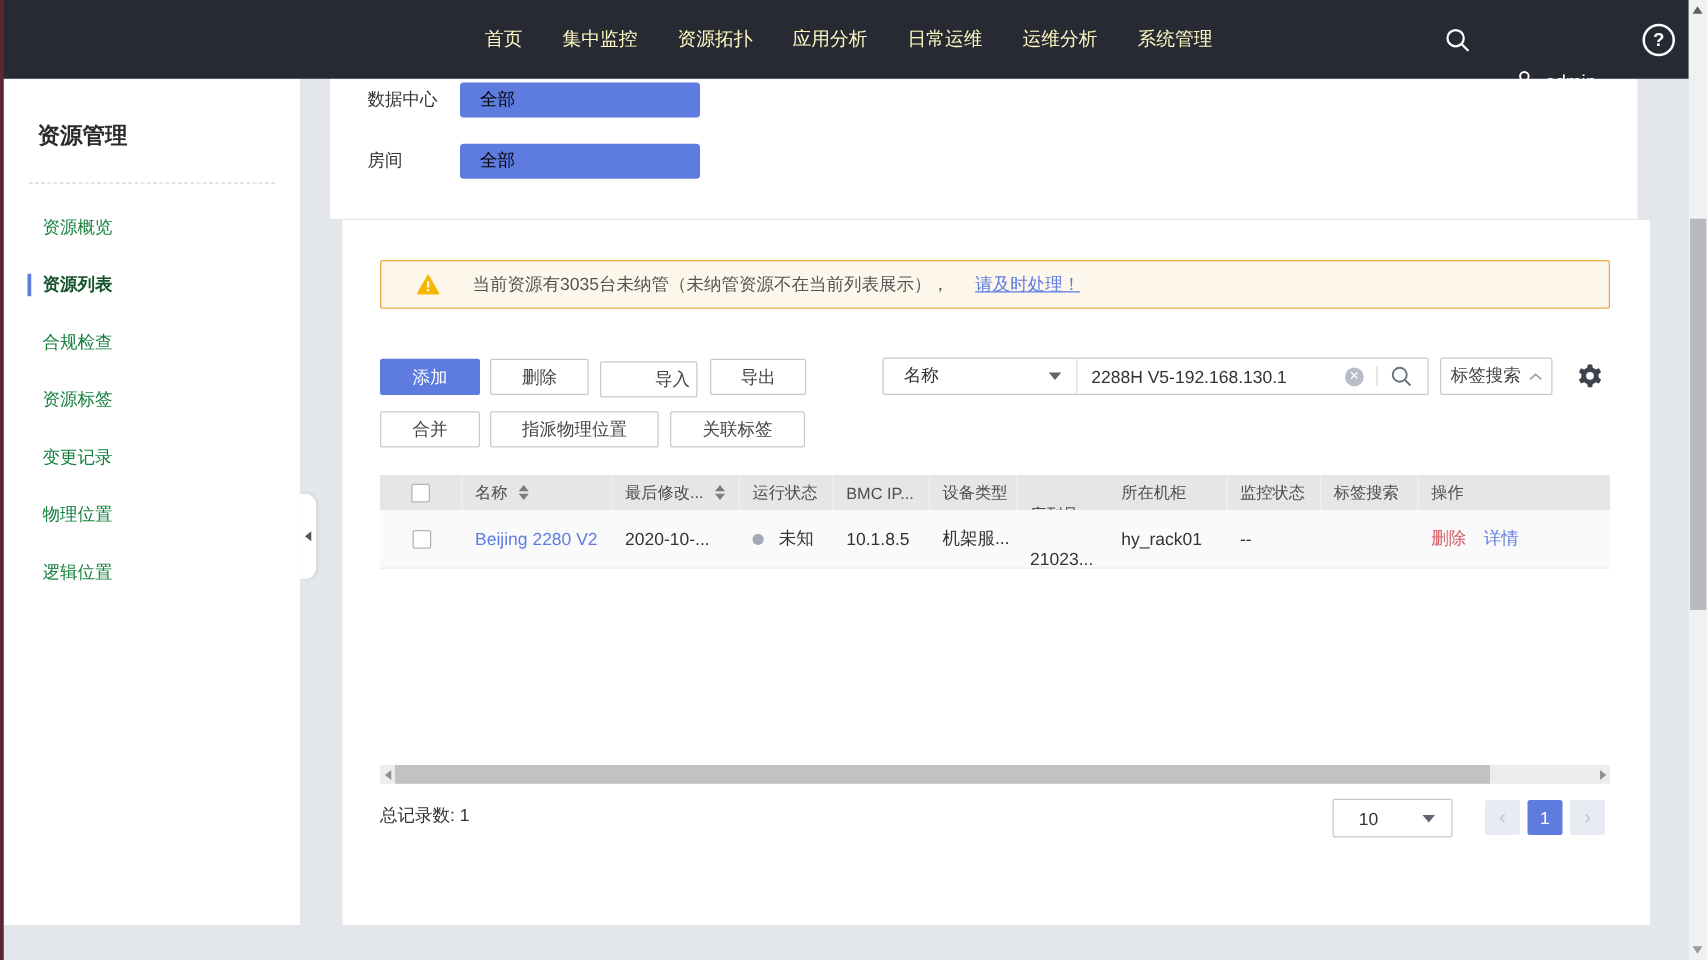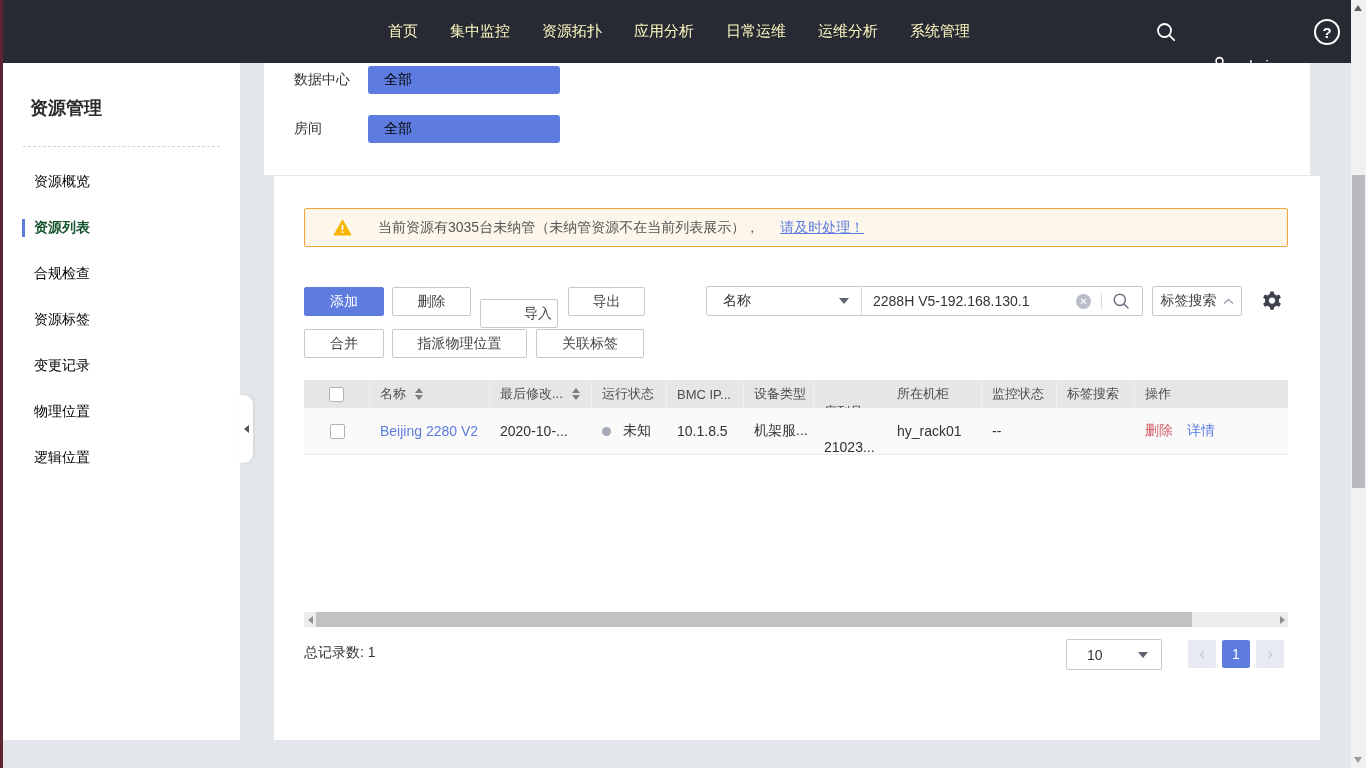--- a/index.html
+++ b/index.html
@@ -16,21 +16,21 @@
   .nav-search { position:absolute; left:1155px; top:21px; cursor:pointer; }
   .nav-user { position:absolute; left:1210px; top:0; height:70px; display:flex; align-items:center; gap:7px; cursor:pointer;margin-top:30px; }
   .nav-user-name { color:#fff; font-size:15px; }
   .nav-help { position:absolute; left:1314px; top:19px; width:26px; height:26px; border:2px solid #fff; border-radius:50%; color:#fff; font-size:15px; font-weight:bold; display:flex; align-items:center; justify-content:center; cursor:pointer; }
 
   
   .sidebar { position:absolute; left:3px; top:63px; width:237px; height:677px; background:#ffffff; }
   .sidebar-title { margin:33px 0 0 27px; font-size:18px; font-weight:bold; color:#2b2b2b; }
   .sidebar-divider { margin:26px 20px 0 20px; border-top:1px dashed #d4d4d4; height:0; }
   .sidebar-list { margin-top:12px; }
-  .sidebar-item { position:relative; height:46px; display:flex; align-items:center; padding-left:31px; font-size:14px; color:#000000; cursor:pointer; }
+  .sidebar-item { position:relative; height:46px; display:flex; align-items:center; padding-left:31px; font-size:14px; color:#15803d; cursor:pointer; }
   .sidebar-item.active { color:#14532d; font-weight:bold; }
   .active-bar { position:absolute; left:19px; top:14px; width:3px; height:18px; background:#5e7ce0; }
   .collapse-handle { position:absolute; left:240px; top:395px; width:13px; height:68px; background:#fff; border-radius:0 9px 9px 0; box-shadow:1px 0 3px rgba(0,0,0,.10); z-index:4; display:flex; align-items:center; justify-content:center; cursor:pointer; }
   .tri-left { width:0; height:0; border-top:4px solid transparent; border-bottom:4px solid transparent; border-right:5px solid #555; }
 
   
   .filter-panel { position:absolute; left:264px; top:63px; width:1046px; height:113px; background:#fff; border-bottom:1px solid #e6e6e6; }
   .filter-row { position:absolute; left:30px; display:flex; align-items:center; }
   .filter-row.r1 { top:3px; } .filter-row.r2 { top:52px; }
   .filter-label { width:74px; font-size:14px; color:#333; }
@@ -181,21 +181,21 @@
           <path d="M9.5 1 L18 16 H1 Z" fill="#f7b500" stroke="#f7b500" stroke-width="1" stroke-linejoin="round"></path>
           <rect x="8.7" y="6" width="1.7" height="5" fill="#ffffff"></rect>
           <rect x="8.7" y="12.3" width="1.7" height="1.7" fill="#ffffff"></rect>
         </svg>
       <span class="alert-text">当前资源有3035台未纳管（未纳管资源不在当前列表展示），</span>
       <span class="alert-link">请及时处理！</span>
     </div>
 
     <div class="btn btn-primary" style="left:30px; top:111px; width:80px;">添加</div>
     <div class="btn btn-default" style="left:118px; top:111px; width:79px;">删除</div>
-    <div class="btn btn-default" style="left:206px; top:123px; width:78px;padding-left:38px;">导入</div>
+    <div class="btn btn-default" style="left:206px; top:113px; width:78px;padding-left:38px;">导入</div>
     <div class="btn btn-default" style="left:294px; top:111px; width:77px;">导出</div>
     <div class="btn btn-default" style="left:30px; top:153px; width:80px;">合并</div>
     <div class="btn btn-default" style="left:118px; top:153px; width:135px;">指派物理位置</div>
     <div class="btn btn-default" style="left:262px; top:153px; width:108px;">关联标签</div>
 
     <div class="search-group">
       <div class="search-select">
         <span class="search-select-text">名称</span>
         <span class="caret-down"></span>
       </div>

